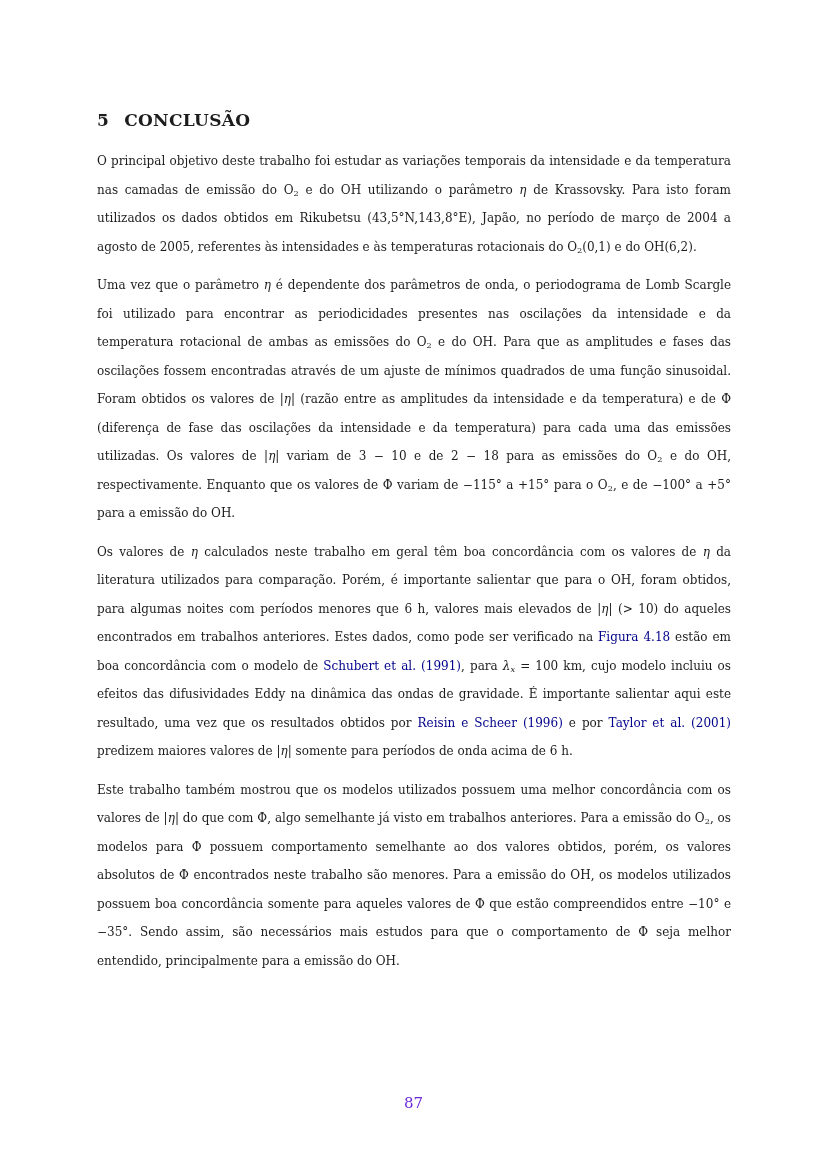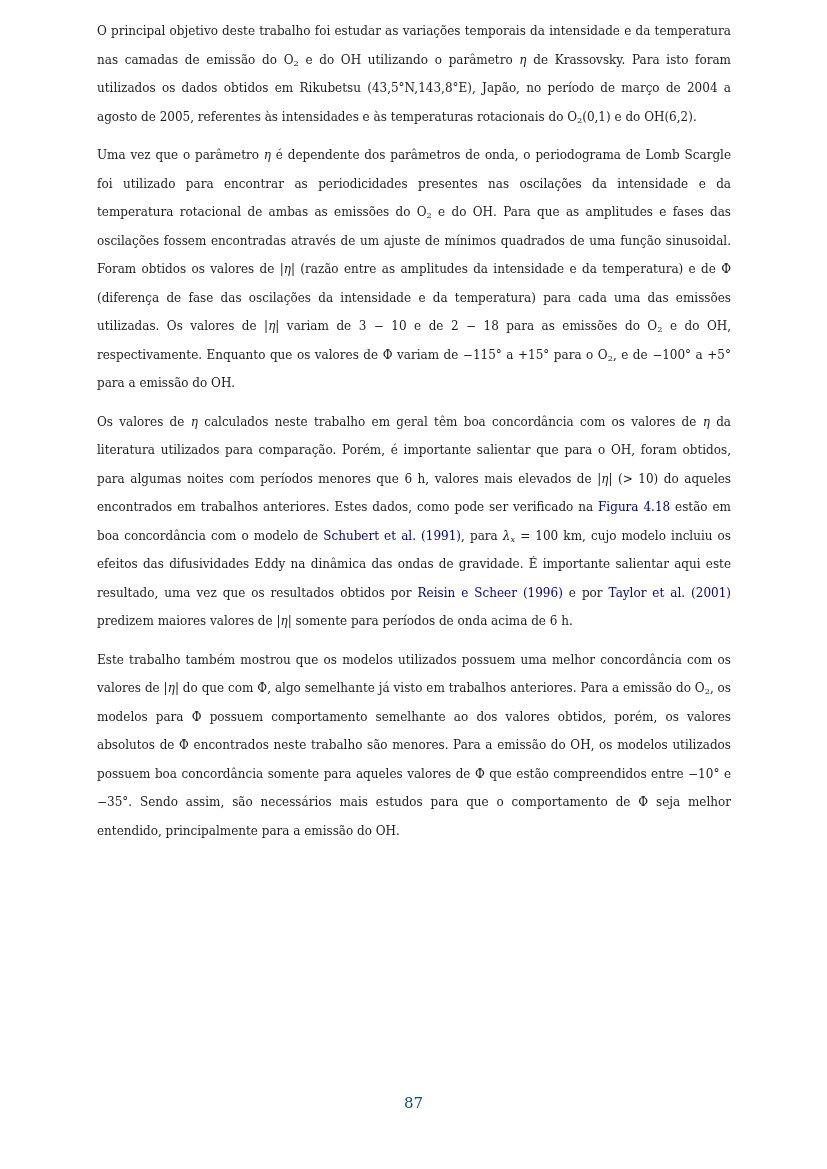--- a/index.html
+++ b/index.html
@@ -63,27 +63,30 @@
     text-decoration: none;
     cursor: pointer;
   }
   .footer {
     position: absolute;
     left: 0;
     top: 1094px;
     width: 827px;
     text-align: center;
     font-size: 15px;
-    color: #0c4a6e;
+    color: #6d28d9;
   }
 </style>
 </head>
 <body>
 
 <div class="page">
+  <div class="heading">
+    <span class="heading-number">5</span><span>CONCLUSÃO</span>
+  </div>
   <div class="paragraphs">
       <p class="para"><span>O principal objetivo deste trabalho foi estudar as variações temporais da intensidade e da temperatura nas camadas de emissão do O</span><span class="sub">2</span><span> e do OH utilizando o parâmetro </span><span class="i">η</span><span> de Krassovsky. Para isto foram utilizados os dados obtidos em Rikubetsu (43,5°N,143,8°E), Japão, no período de março de 2004 a agosto de 2005, referentes às intensidades e às temperaturas rotacionais do O</span><span class="sub">2</span><span>(0,1) e do OH(6,2).</span></p>
       <p class="para"><span>Uma vez que o parâmetro </span><span class="i">η</span><span> é dependente dos parâmetros de onda, o periodograma de Lomb Scargle foi utilizado para encontrar as periodicidades presentes nas oscilações da intensidade e da temperatura rotacional de ambas as emissões do O</span><span class="sub">2</span><span> e do OH. Para que as amplitudes e fases das oscilações fossem encontradas através de um ajuste de mínimos quadrados de uma função sinusoidal. Foram obtidos os valores de |</span><span class="i">η</span><span>| (razão entre as amplitudes da intensidade e da temperatura) e de Φ (diferença de fase das oscilações da intensidade e da temperatura) para cada uma das emissões utilizadas. Os valores de |</span><span class="i">η</span><span>| variam de 3 − 10 e de 2 − 18 para as emissões do O</span><span class="sub">2</span><span> e do OH, respectivamente. Enquanto que os valores de Φ variam de −115° a +15° para o O</span><span class="sub">2</span><span>, e de −100° a +5° para a emissão do OH.</span></p>
       <p class="para"><span>Os valores de </span><span class="i">η</span><span> calculados neste trabalho em geral têm boa concordância com os valores de </span><span class="i">η</span><span> da literatura utilizados para comparação. Porém, é importante salientar que para o OH, foram obtidos, para algumas noites com períodos menores que 6 h, valores mais elevados de |</span><span class="i">η</span><span>| (&gt; 10) do aqueles encontrados em trabalhos anteriores. Estes dados, como pode ser verificado na </span><a class="cite" href="#">Figura 4.18</a><span> estão em boa concordância com o modelo de </span><a class="cite" href="#">Schubert et al. (1991)</a><span>, para </span><span class="i">λ</span><span class="subi">x</span><span> = 100 km, cujo modelo incluiu os efeitos das difusividades Eddy na dinâmica das ondas de gravidade. É importante salientar aqui este resultado, uma vez que os resultados obtidos por </span><a class="cite" href="#">Reisin e Scheer (1996)</a><span> e por </span><a class="cite" href="#">Taylor et al. (2001)</a><span> predizem maiores valores de |</span><span class="i">η</span><span>| somente para períodos de onda acima de 6 h.</span></p>
       <p class="para"><span>Este trabalho também mostrou que os modelos utilizados possuem uma melhor concordância com os valores de |</span><span class="i">η</span><span>| do que com Φ, algo semelhante já visto em trabalhos anteriores. Para a emissão do O</span><span class="sub">2</span><span>, os modelos para Φ possuem comportamento semelhante ao dos valores obtidos, porém, os valores absolutos de Φ encontrados neste trabalho são menores. Para a emissão do OH, os modelos utilizados possuem boa concordância somente para aqueles valores de Φ que estão compreendidos entre −10° e −35°. Sendo assim, são necessários mais estudos para que o comportamento de Φ seja melhor entendido, principalmente para a emissão do OH.</span></p>
     </div>
 </div>
 
 <div class="footer">87</div>
 

